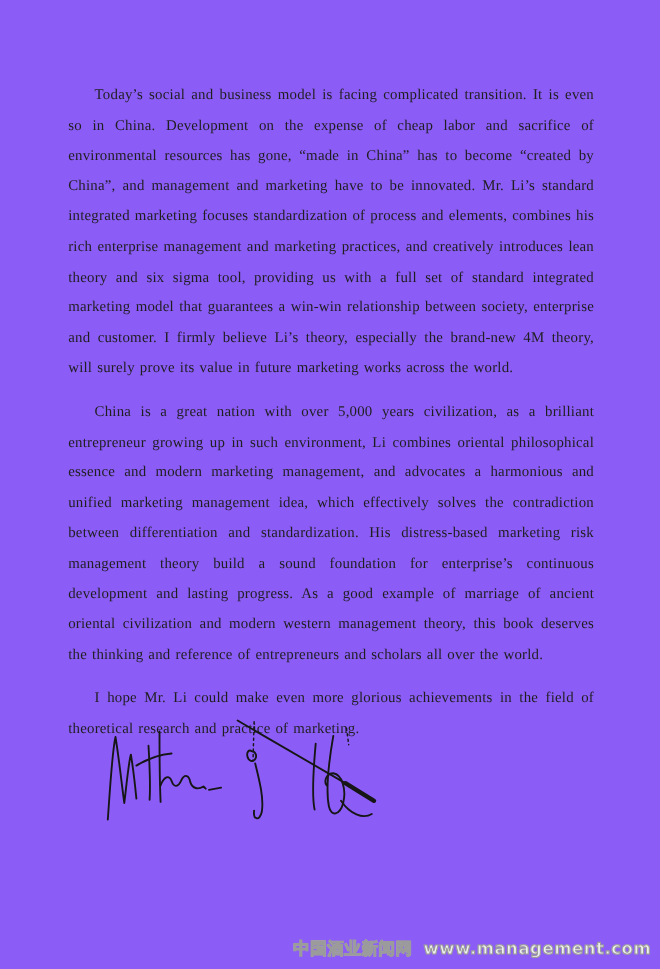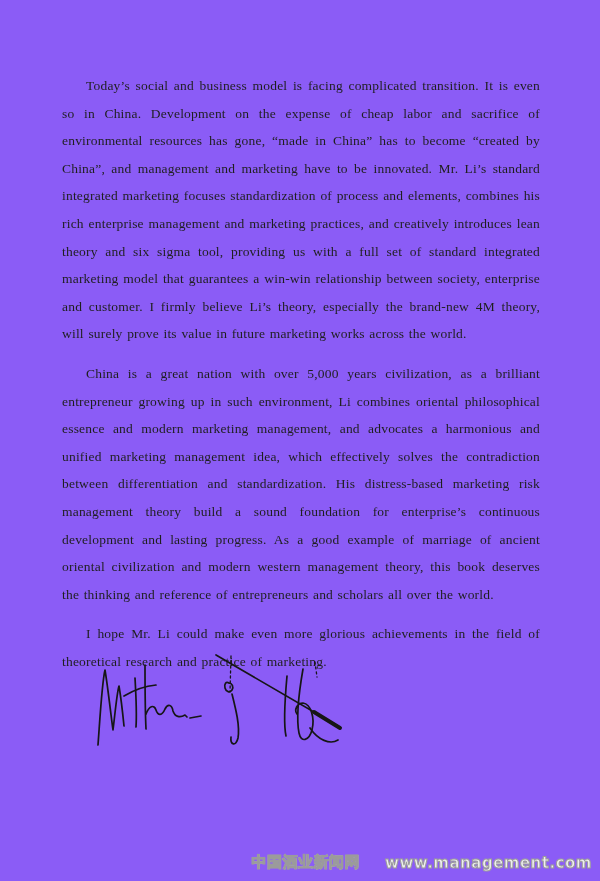--- a/index.html
+++ b/index.html
@@ -35,21 +35,21 @@
     stroke:#161616;
     stroke-width:1.7;
     stroke-linecap:round;
     stroke-linejoin:round;
   }
   .signature path.dotted{stroke-dasharray:2 3;stroke-width:1.3;}
   .signature path.thick{stroke-width:4;}
   .watermark{
     position:absolute;
     right:8px;bottom:9px;
-    display:flex;gap:25px;align-items:center;
+    display:flex;gap:10px;align-items:flex-start;
     font-family:"DejaVu Sans", sans-serif;
     font-weight:bold;
     font-size:15px;
     letter-spacing:0.5px;
     color:#efefef;
     -webkit-text-stroke:1px #9b9b9b;
     text-shadow:0 0 1px #b5b5b5;
     white-space:nowrap;
     user-select:none;
   }

